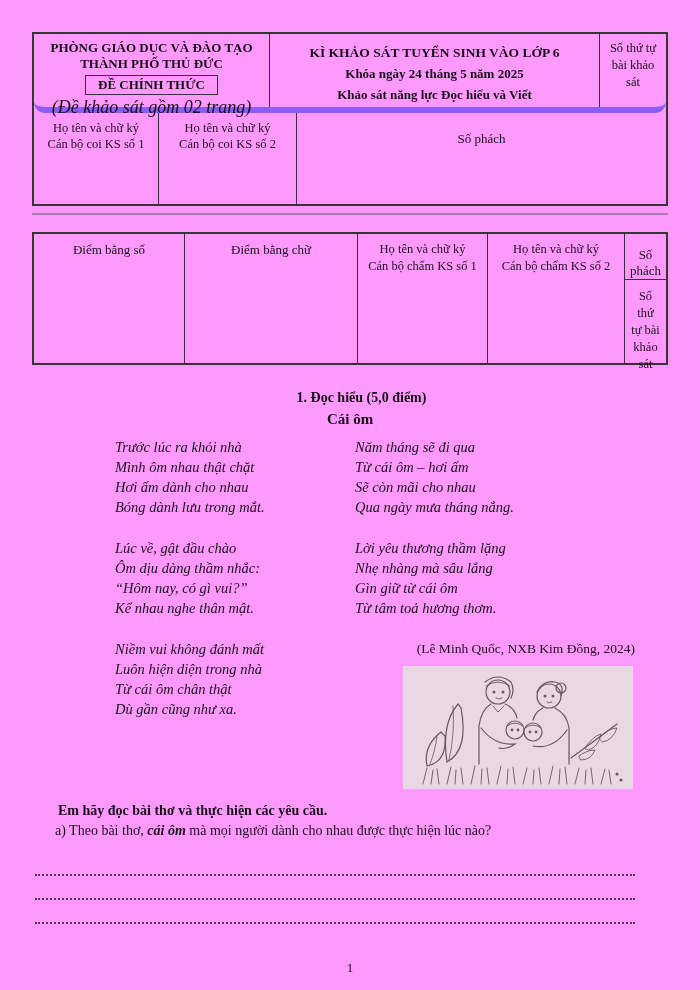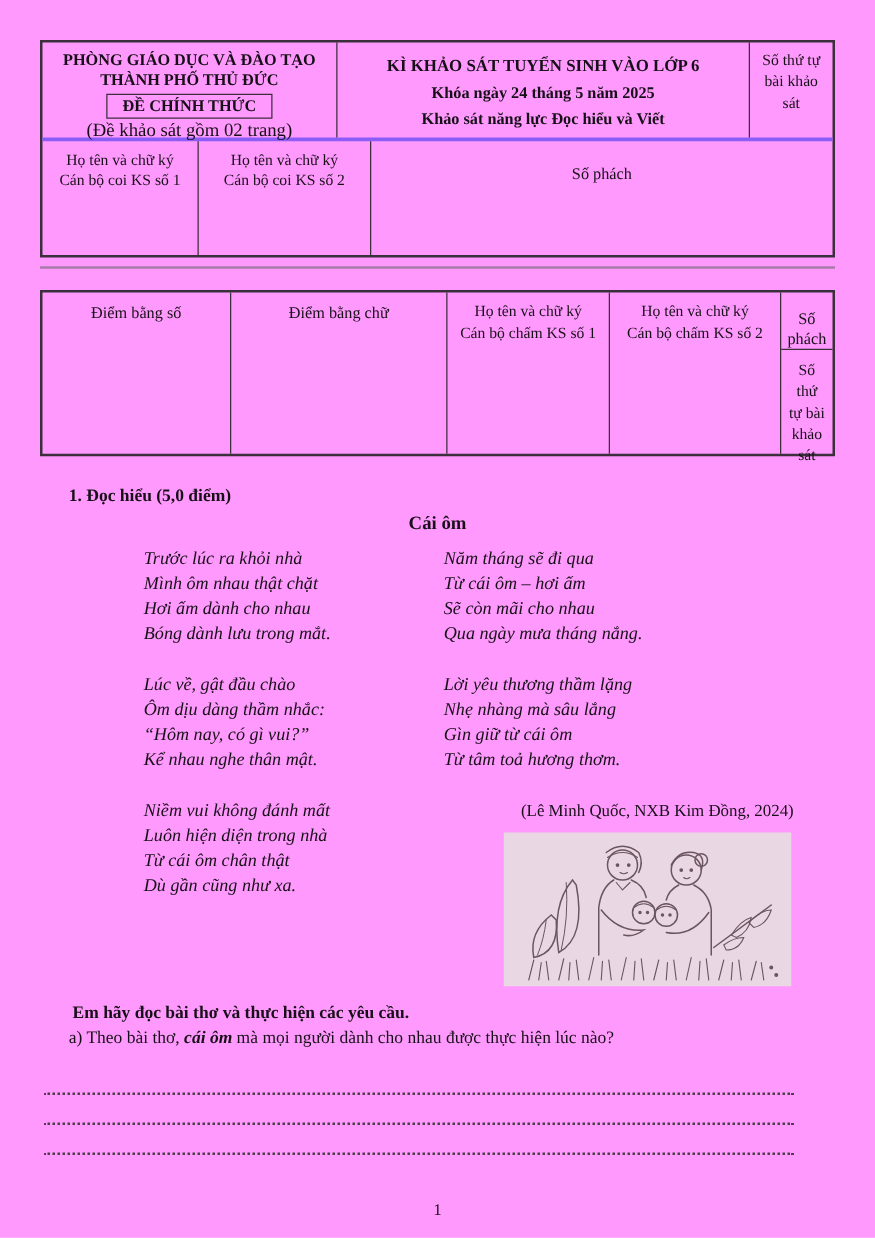--- a/index.html
+++ b/index.html
@@ -8,27 +8,27 @@
     position: relative; width: 700px; height: 990px;
     background: #ff99fe; color: #181018; overflow: hidden;
   }
   .content { position: absolute; left: 32px; top: 32px; width: 636px; }
 
   
   .tbl { border: 2px solid #3c2f3c; width: 636px; }
   .row { display: flex; }
   .cell { border-right: 1px solid #3c2f3c; }
   .cell:last-child { border-right: none; }
-  .r1 { height: 79px; border-bottom: 3px solid #8b5cf6; }
+  .r1 { height: 79px; border-bottom: 6px solid #8b5cf6; border-radius: 11px; }
   .r2 { height: 91px; }
   .c-issuer { width: 236px; text-align: center; padding-top: 6px; }
   .issuer-line { font-weight: bold; font-size: 13px; line-height: 16px; }
   .badge { display: inline-block; border: 1px solid #3c2f3c; font-weight: bold;
            font-size: 13px; padding: 1px 12px; margin: 3px 0 2px; }
-  .pages-note { font-size: 15px; }
+  .pages-note { font-style: italic; font-size: 18px; }
   .c-exam { width: 330px; text-align: center; padding-top: 8px; }
   .exam-title { font-weight: bold; font-size: 13.5px; line-height: 21px; }
   .exam-sub { font-weight: bold; font-size: 13px; line-height: 21px; }
   .c-order { flex: 1; text-align: center; font-size: 12.5px; padding: 6px 4px 0; line-height: 17px; }
   .c-cand { width: 303px; padding: 6px 6px 0 8px; font-size: 13px; }
   .cand-line { line-height: 27px; white-space: pre-wrap; }
   .c-proctor1 { width: 125px; }
   .c-proctor2 { width: 138px; }
   .proctor { text-align: center; font-size: 12.5px; padding-top: 7px; line-height: 16px; }
   .c-phach { flex: 1; text-align: center; font-size: 13px; padding-top: 18px; }
@@ -43,21 +43,21 @@
   .c-sn { width: 151px; }
   .c-sw { width: 173px; }
   .c-g1 { width: 130px; font-size: 12.5px; }
   .c-g2 { width: 137px; font-size: 12.5px; }
   .c-last { flex: 1; display: flex; flex-direction: column; padding: 0; }
   .c-last-top { height: 61px; border-bottom: 1px solid #3c2f3c; text-align: center;
                 font-size: 13px; padding-top: 13px; }
   .c-last-bot { flex: 1; text-align: center; font-size: 12.5px; padding: 8px 6px 0; line-height: 17px; }
 
   
-  .section-heading { margin: 25px 0 0 23px; font-weight: bold; font-size: 14px; }
+  .section-heading { margin: 25px 0 0 23px; font-weight: bold; font-size: 14px; text-align: center; }
   .poem-title { text-align: center; font-weight: bold; font-size: 15px; margin-top: 5px; }
   .poem-wrap { display: flex; margin-top: 9px; }
   .poem-col-a { margin-left: 83px; width: 240px; }
   .poem-col-b { flex: 1; }
   .stanza { font-style: italic; font-size: 14.5px; line-height: 20px; margin-bottom: 21px; }
   .attribution { font-size: 13.5px; line-height: 20px; text-align: right;
                  padding-right: 33px; margin-bottom: 7px; }
   .illustration { margin-left: 48px; width: 230px; height: 123px; background: #e9d7e3; }
 
   .instruction { margin: 14px 0 0 26px; font-weight: bold; font-size: 14px; }

